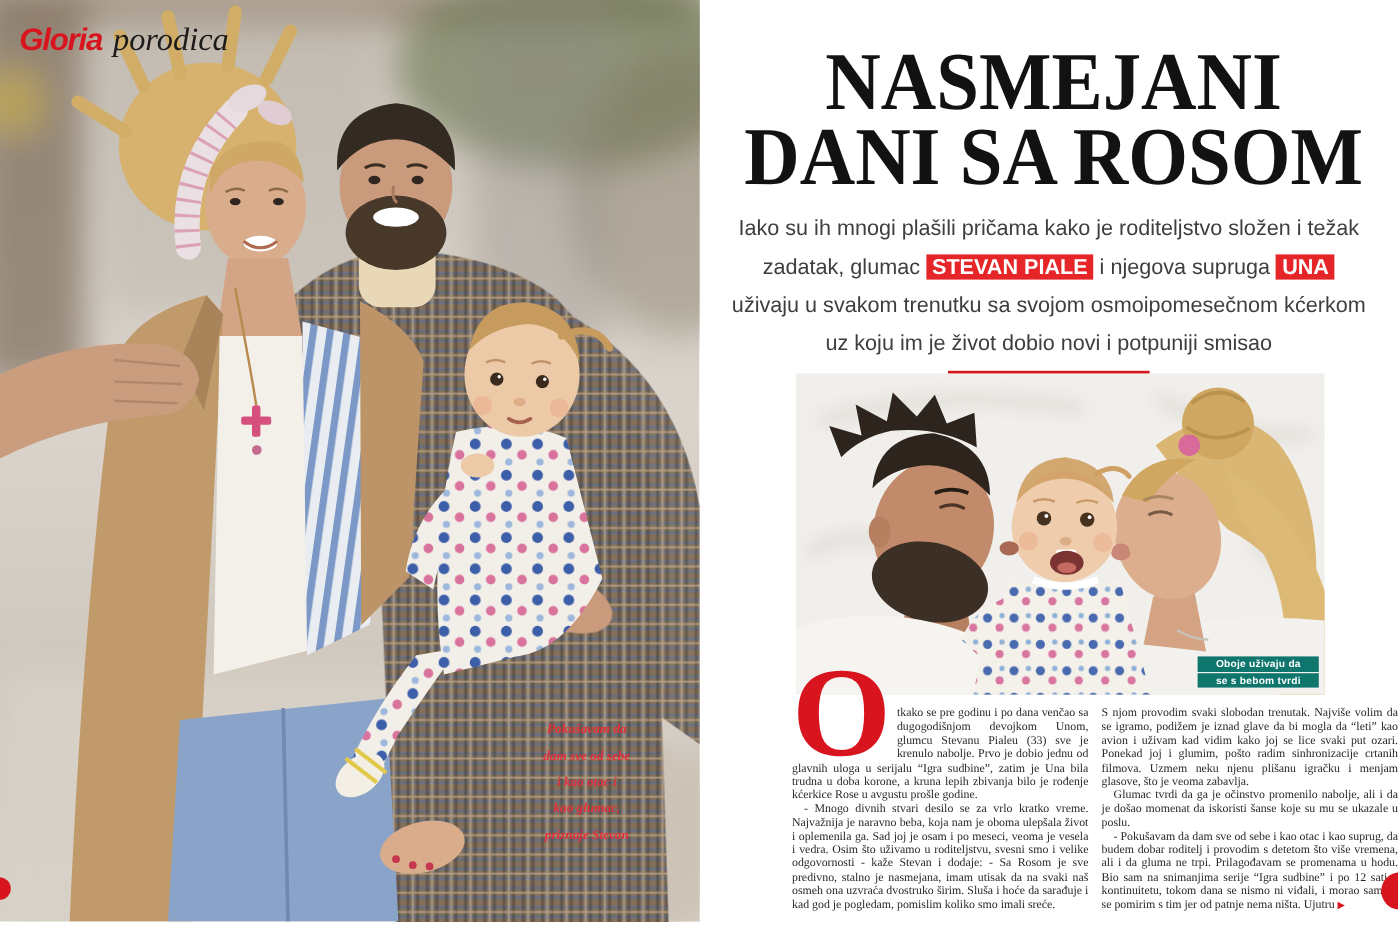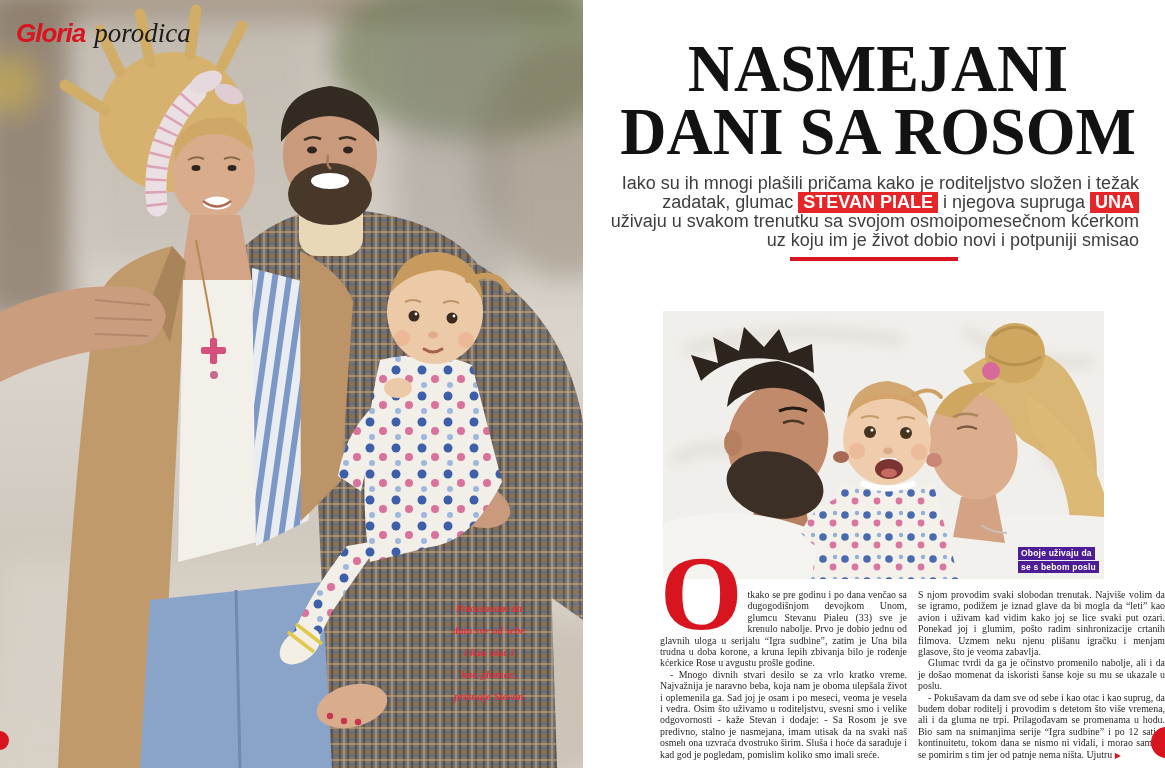--- a/index.html
+++ b/index.html
@@ -21,31 +21,31 @@
   .dot-left{left:-10px;top:731px;width:19px;height:19px;}
   .dot-right{right:-17px;top:727px;width:31px;height:31px;}
   .bottom-strip{position:absolute;left:0;top:768px;width:583px;height:9px;background:#fff;}
 
   
   .right-page{position:absolute;left:583px;top:0;width:582px;height:777px;background:#fff;}
   .headline{margin:36px 4px 0 12px;text-align:center;
             font-family:"Liberation Serif",serif;font-weight:700;color:#121212;
             font-size:64px;line-height:59px;letter-spacing:0px;transform:scaleY(1.07);
             transform-origin:top center;white-space:nowrap;}
-  .lede{margin:20px auto 0;width:530px;text-align:right;font-size:18px;line-height:19px;
+  .lede{margin:20px auto 0;width:530px;text-align:center;font-size:18px;line-height:32px;
         color:#3e3e3e;font-weight:400;}
   .lede .hl{background:var(--highlight_red);color:#fff;font-weight:700;padding:0 5px 1px 5px;}
   .byline{margin-top:11px;text-align:center;font-size:9.5px;letter-spacing:.5px;
           color:var(--byline_gray);font-weight:700;}
   .byline .nm{color:#141414;}
   .red-rule{width:168px;height:4px;background:var(--accent_red);margin:7px auto 0;}
   .photo2{position:absolute;left:80px;top:311px;width:441px;height:268px;}
   .caption{position:absolute;right:5px;bottom:6px;text-align:left;}
-  .caption span{display:block;width:fit-content;background:#4c1d95;color:#fff;
-                font-size:8.5px;line-height:10.5px;font-weight:700;padding:1px 3px;
+  .caption span{display:block;width:fit-content;background:#0f766e;color:#fff;
+                font-size:8.5px;line-height:10.5px;font-weight:700;padding:1px 15px;
                 letter-spacing:.2px;margin-top:1px;}
   .article{position:absolute;left:77px;top:589px;width:505px;display:flex;gap:11px;
            font-family:"Liberation Serif",serif;font-size:9.9px;line-height:11.4px;
            color:#2b2724;text-align:justify;}
   .article .col{width:247px;}
   .dropcap{float:left;font-family:"Liberation Serif",serif;font-weight:700;font-size:106px;
            line-height:76px;color:var(--accent_red);margin:-33px 5px 0 0;}
   .article p{margin:0;}
   .article p.ind{text-indent:10px;}
   .marker{color:var(--accent_red);font-size:8px;}
@@ -283,21 +283,21 @@
           <ellipse cx="226" cy="162" rx="8" ry="4.5" fill="#c56a60"></ellipse>
           <circle cx="194" cy="140" r="8" fill="#e89a7c" opacity=".35"></circle>
             <circle cx="256" cy="141" r="8" fill="#e89a7c" opacity=".35"></circle>
           <ellipse cx="178" cy="146" rx="8" ry="6" fill="#a96a55"></ellipse>
           <ellipse cx="271" cy="147" rx="7" ry="5" fill="#c98877"></ellipse>
         </g>
       </svg>
 
       <div class="caption">
         <span>Oboje uživaju da</span>
-        <span>se s bebom poslu</span>
+        <span>se s bebom tvrdi</span>
       </div>
     </div>
 
     <div class="article">
       <div class="col">
         <p><span class="dropcap">O</span><span>tkako se pre godinu i po dana venčao sa dugogodišnjom devojkom Unom, glumcu Stevanu Pialeu (33) sve je krenulo nabolje. Prvo je dobio jednu od glavnih uloga u serijalu “Igra sudbine”, zatim je Una bila trudna u doba korone, a kruna lepih zbivanja bilo je rođenje kćerkice Rose u avgustu prošle godine.</span></p>
         <p class="ind">- Mnogo divnih stvari desilo se za vrlo kratko vreme. Najvažnija je naravno beba, koja nam je oboma ulepšala život i oplemenila ga. Sad joj je osam i po meseci, veoma je vesela i vedra. Osim što uživamo u roditeljstvu, svesni smo i velike odgovornosti - kaže Stevan i dodaje: - Sa Rosom je sve predivno, stalno je nasmejana, imam utisak da na svaki naš osmeh ona uzvraća dvostruko širim. Sluša i hoće da sarađuje i kad god je pogledam, pomislim koliko smo imali sreće.</p>
       </div>
       <div class="col">
         <p>S njom provodim svaki slobodan trenutak. Najviše volim da se igramo, podižem je iznad glave da bi mogla da “leti” kao avion i uživam kad vidim kako joj se lice svaki put ozari. Ponekad joj i glumim, pošto radim sinhronizacije crtanih filmova. Uzmem neku njenu plišanu igračku i menjam glasove, što je veoma zabavlja.</p>

